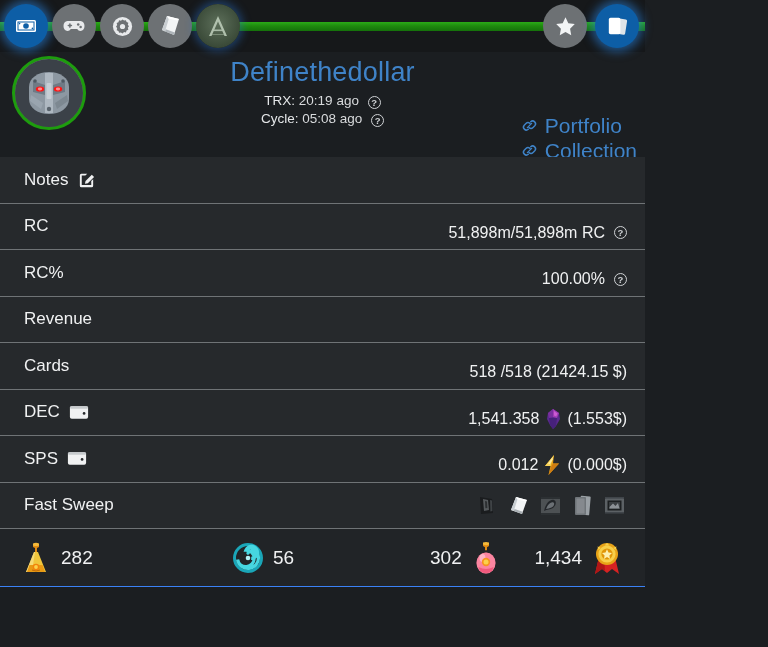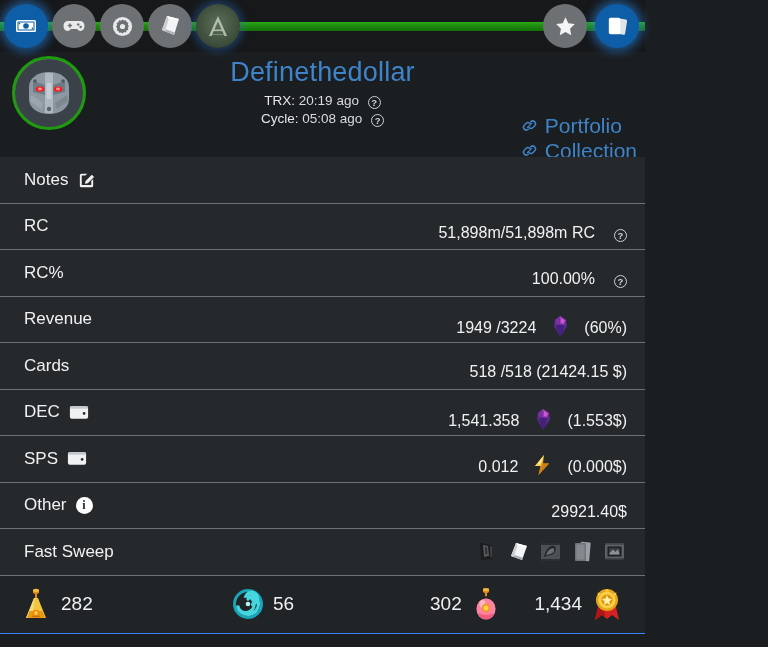--- a/index.html
+++ b/index.html
@@ -112,21 +112,21 @@
   .row:first-child { border-top: none; }
   .row-notes { border-bottom: 1px solid #6f7376; }
   .row-label {
     color: #f0f1f2; font-size: 17px;
     display: flex; align-items: center; gap: 9px;
     flex: 0 0 auto;
   }
   .row-value {
     margin-left: auto;
     color: #f0f1f2; font-size: 16px;
-    display: flex; align-items: flex-end; gap: 14px;
+    display: flex; align-items: center; gap: 4px;
     white-space: nowrap;
     margin-top: 13px;
   }
   .icon-btn { cursor: pointer; display: inline-flex; align-items: center; }
   .icon-static { display: inline-flex; align-items: center; }
 
   .info-dot {
     width: 17px; height: 17px; border-radius: 50%;
     background: #ffffff; color: #26292c;
     display: inline-flex; align-items: center; justify-content: center;
@@ -318,33 +318,20 @@
     <div class="row">
       <div class="row-label">RC%</div>
       <div class="row-value">
         <span>100.00%</span>
         <span class="qmark">?</span>
       </div>
     </div>
 
     <div class="row">
       <div class="row-label">Revenue</div>
-      <div class="row-value">
-        <span>1949 /3224</span>
-        <span class="icon-static">
-          <svg width="20" height="22" viewBox="0 0 20 22">
-            <path d="M10 1 L16 5 L17 11 L13 18 L10 21 L7 17 L4 11 L5 5z" fill="#5b2a8f"></path>
-            <path d="M10 1 L16 5 L14 10 L10 9z" fill="#a13bb5"></path>
-            <path d="M5 5 L10 1 L10 9 L6 10z" fill="#7a2ea0"></path>
-            <path d="M6 10 L14 10 L13 18 L10 21 L7 17z" fill="#46217a"></path>
-            <path d="M11 3 L14.5 5.6 L13.2 8.5 L11 7.5z" fill="#d261d8" opacity=".85"></path>
-          </svg>
-        </span>
-        <span>(60%)</span>
-      </div>
     </div>
 
     <div class="row">
       <div class="row-label">Cards</div>
       <div class="row-value">
         <span>518 /518 (21424.15 $)</span>
       </div>
     </div>
 
     <div class="row">
@@ -391,29 +378,20 @@
             <path d="M12 1 L3 12 L8.5 12 L6.5 21 L17 9.5 L11 9.5z" fill="#e8a317"></path>
             <path d="M12 1 L3 12 L8.5 12 L10 7z" fill="#f7d35a"></path>
             <path d="M11 9.5 L17 9.5 L6.5 21 L9 13z" fill="#cf7d12"></path>
             <path d="M10.5 3 L6 10 L8 10 L10.8 5.5z" fill="#fdf0b0" opacity=".8"></path>
           </svg>
         </span>
         <span>(0.000$)</span>
       </div>
     </div>
 
-    <div class="row">
-      <div class="row-label">
-        <span>Other</span>
-        <span class="info-dot">i</span>
-      </div>
-      <div class="row-value">
-        <span>29921.40$</span>
-      </div>
-    </div>
 
     <div class="row">
       <div class="row-label">Fast Sweep</div>
       <div class="sweep-icons">
 
         <span class="si">
           <svg width="25" height="25" viewBox="0 0 25 25">
             <path d="M6 4 L18 6 L19 20 L7 21z" fill="#1a1c1e"></path>
             <path d="M9 6 L14 7 L15 17 L10 18z" fill="#55595c"></path>
             <path d="M11 8 L13 8.4 L13.4 15 L11.4 15.2z" fill="#2c2f31"></path>

